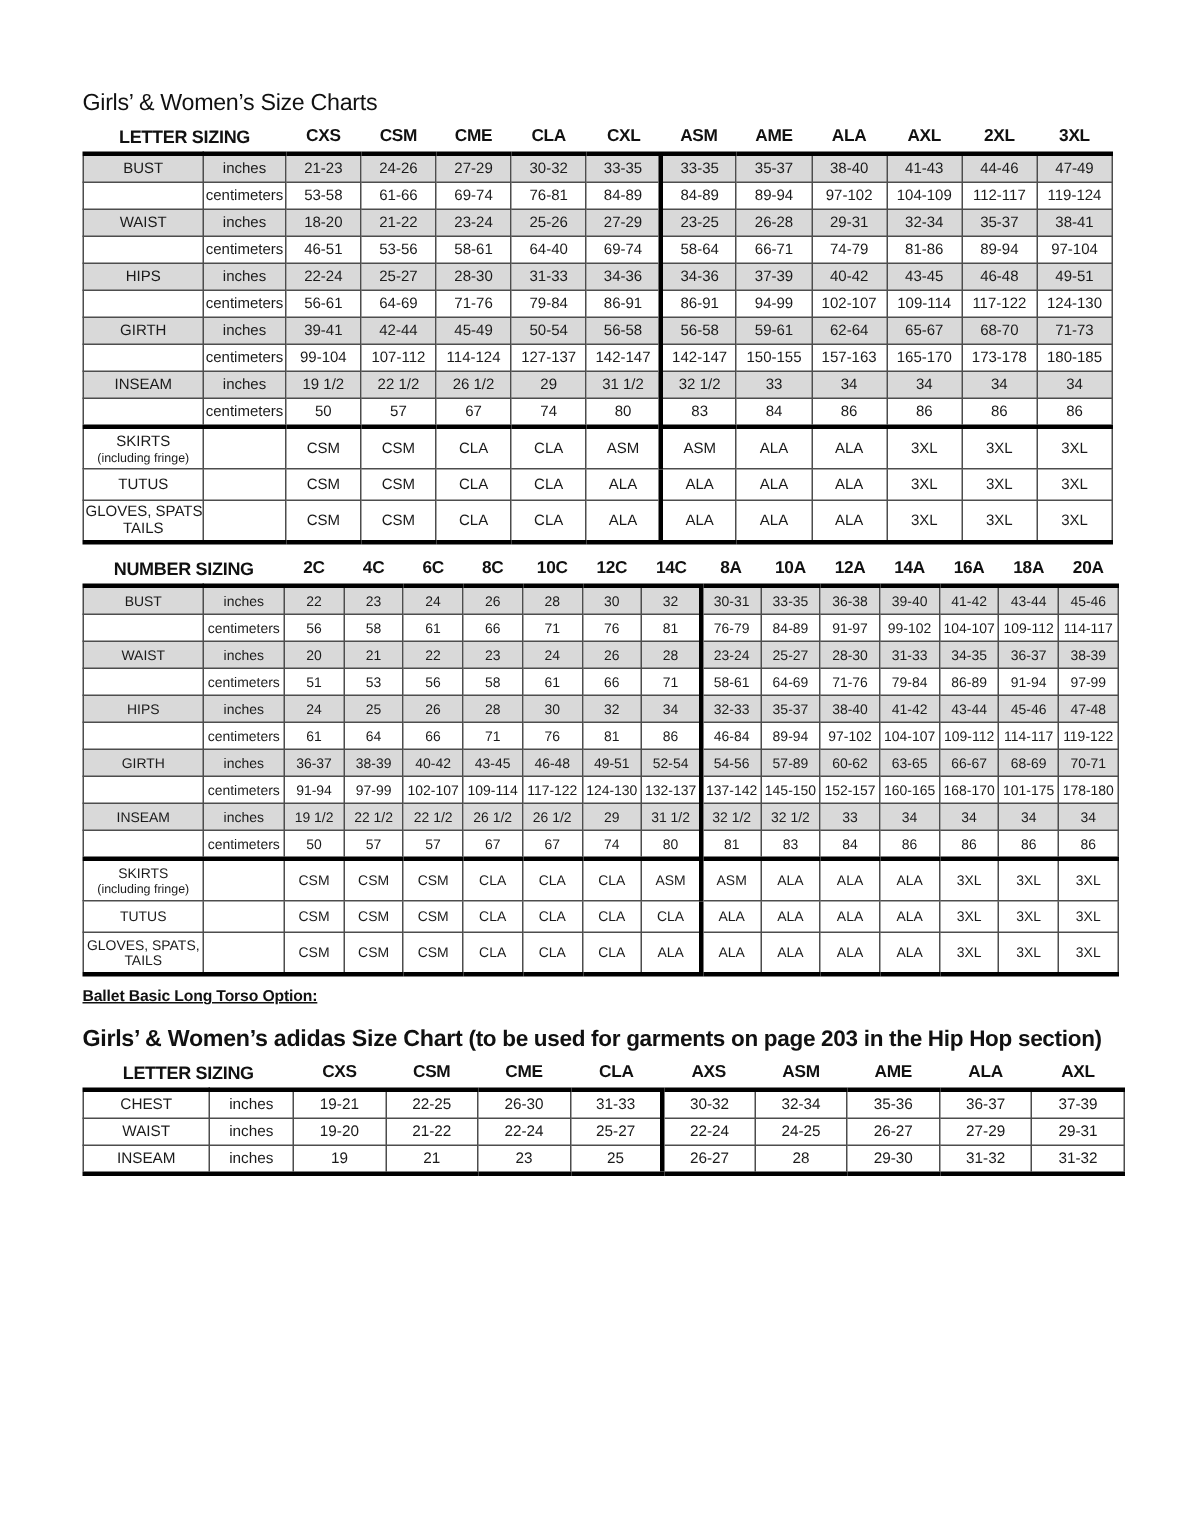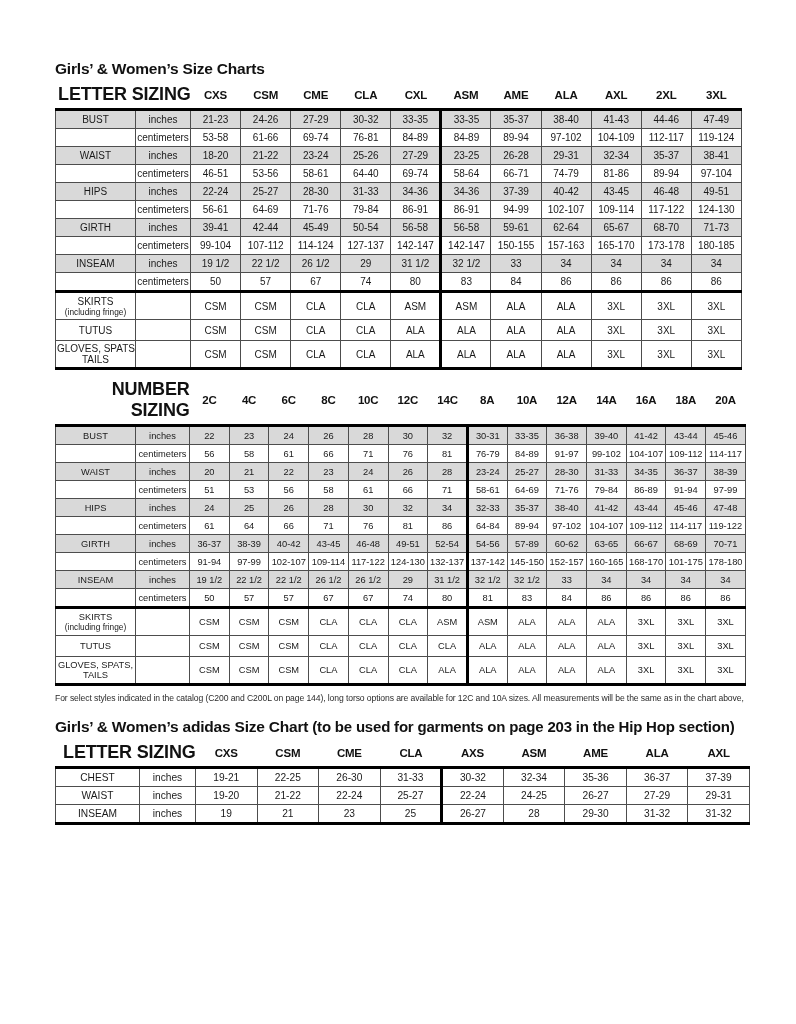--- a/index.html
+++ b/index.html
@@ -1,21 +1,21 @@
 <!DOCTYPE html>
 <html><head>
 <meta charset="utf-8">
 <style>
   html,body{margin:0;padding:0;background:#fff;}
   body{width:796px;height:1024px;position:relative;font-family:"Liberation Sans",sans-serif;color:#111;}
   .page{position:absolute;left:55px;top:60px;width:692px;}
-  h1.title{font-size:15.5px;font-weight:bold;letter-spacing:-0.2px;margin:0 0 6px 0;}
+  h1.title{font-size:15.5px;font-weight:normal;letter-spacing:-0.2px;margin:0 0 6px 0;}
   .size-table{border-collapse:collapse;table-layout:fixed;}
   .size-table thead th{font-size:11.5px;font-weight:bold;text-align:center;padding:0 0 3px 0;border-bottom:3px solid #000;letter-spacing:-0.2px;}
-  .size-table thead th.header-label{text-align:right;font-size:18px;}
+  .size-table thead th.header-label{text-align:center;font-size:12px;}
   .size-table tbody td{border:1px solid #4d4d4d;font-size:10px;text-align:center;height:17px;padding:0 1px;color:#1a1a1a;overflow:hidden;white-space:nowrap;}
   .t-number .size-table tbody td{font-size:9.3px;}
   .t-adidas .size-table tbody td{font-size:10.2px;}
   .size-table tr.shaded td{background:#d9d9d9;}
   .size-table td.hdiv{border-left:3px solid #000;}
   .size-table tr.section-top td{border-top:3px solid #000;}
   .size-table tbody tr:last-child td{border-bottom:3px solid #000;}
   .size-table tr.garment td{height:26px;}
   .size-table tr.garment.one-line td{height:20px;}
   .size-table td.label-cell div.small{font-size:8.3px;}
@@ -408,21 +408,21 @@
           <tr>
             <td class="label-cell"></td>
             <td class="unit-cell">centimeters</td>
             <td>61</td>
             <td>64</td>
             <td>66</td>
             <td>71</td>
             <td>76</td>
             <td>81</td>
             <td>86</td>
-            <td class="hdiv">64-84</td>
+            <td class="hdiv">46-84</td>
             <td>89-94</td>
             <td>97-102</td>
             <td>104-107</td>
             <td>109-112</td>
             <td>114-117</td>
             <td>119-122</td>
           </tr>
           <tr class="shaded" style="background: rgb(217, 217, 217);">
             <td class="label-cell">GIRTH</td>
             <td class="unit-cell">inches</td>
@@ -555,21 +555,21 @@
             <td>ALA</td>
             <td>3XL</td>
             <td>3XL</td>
             <td>3XL</td>
           </tr>
         </tbody>
       </table>
     </div>
 
   <div class="note">
-    <div class="note-line">For select styles indicated in the catalog (C200 and C200L on page 144), long torso options are available for 12C and 10A sizes. All measurements will be the same as in the chart above,</div>
+    <div class="note-title">Ballet Basic Long Torso Option:</div>
   </div>
 
   <h2 class="title2"><span>Girls’ &amp; Women’s adidas Size Chart</span><span class="title2-note"> (to be used for garments on page 203 in the Hip Hop section)</span></h2>
 
   <div class="tbl t-adidas">
       <table class="size-table" style="width: 694px;">
         <colgroup>
           <col style="width: 84px;">
           <col style="width: 56px;">
           <col style="width: 61.5556px;">

